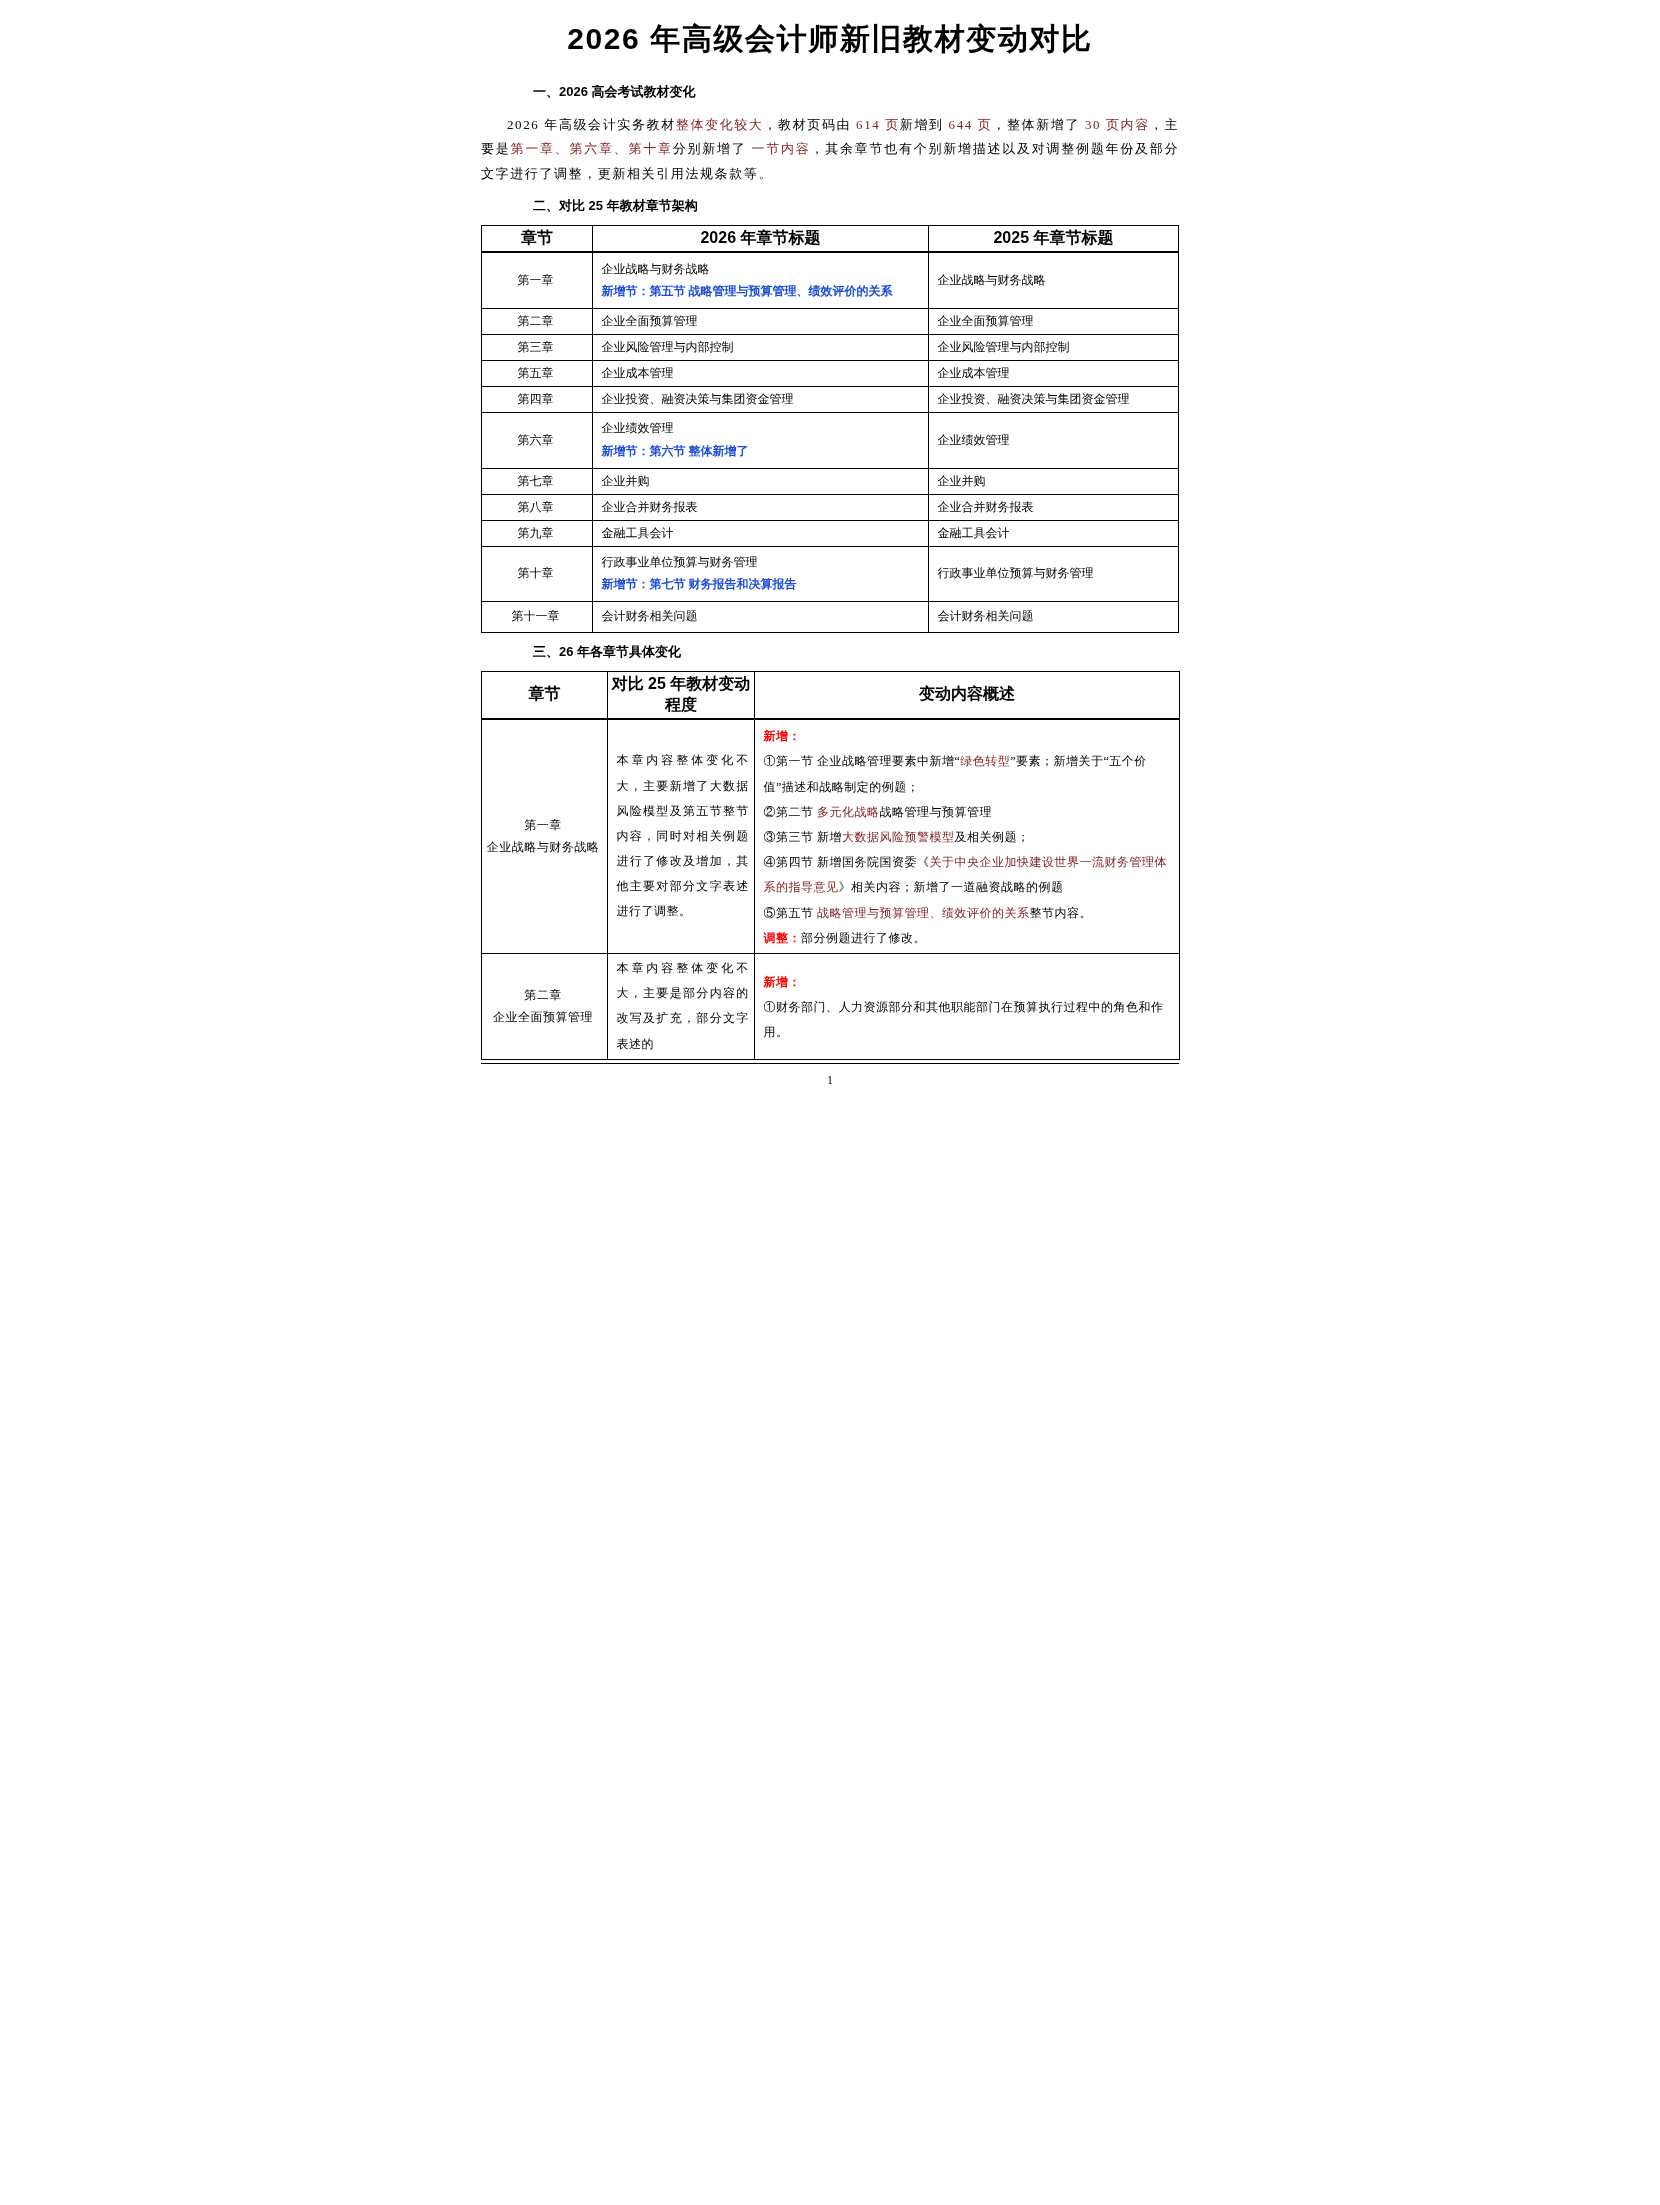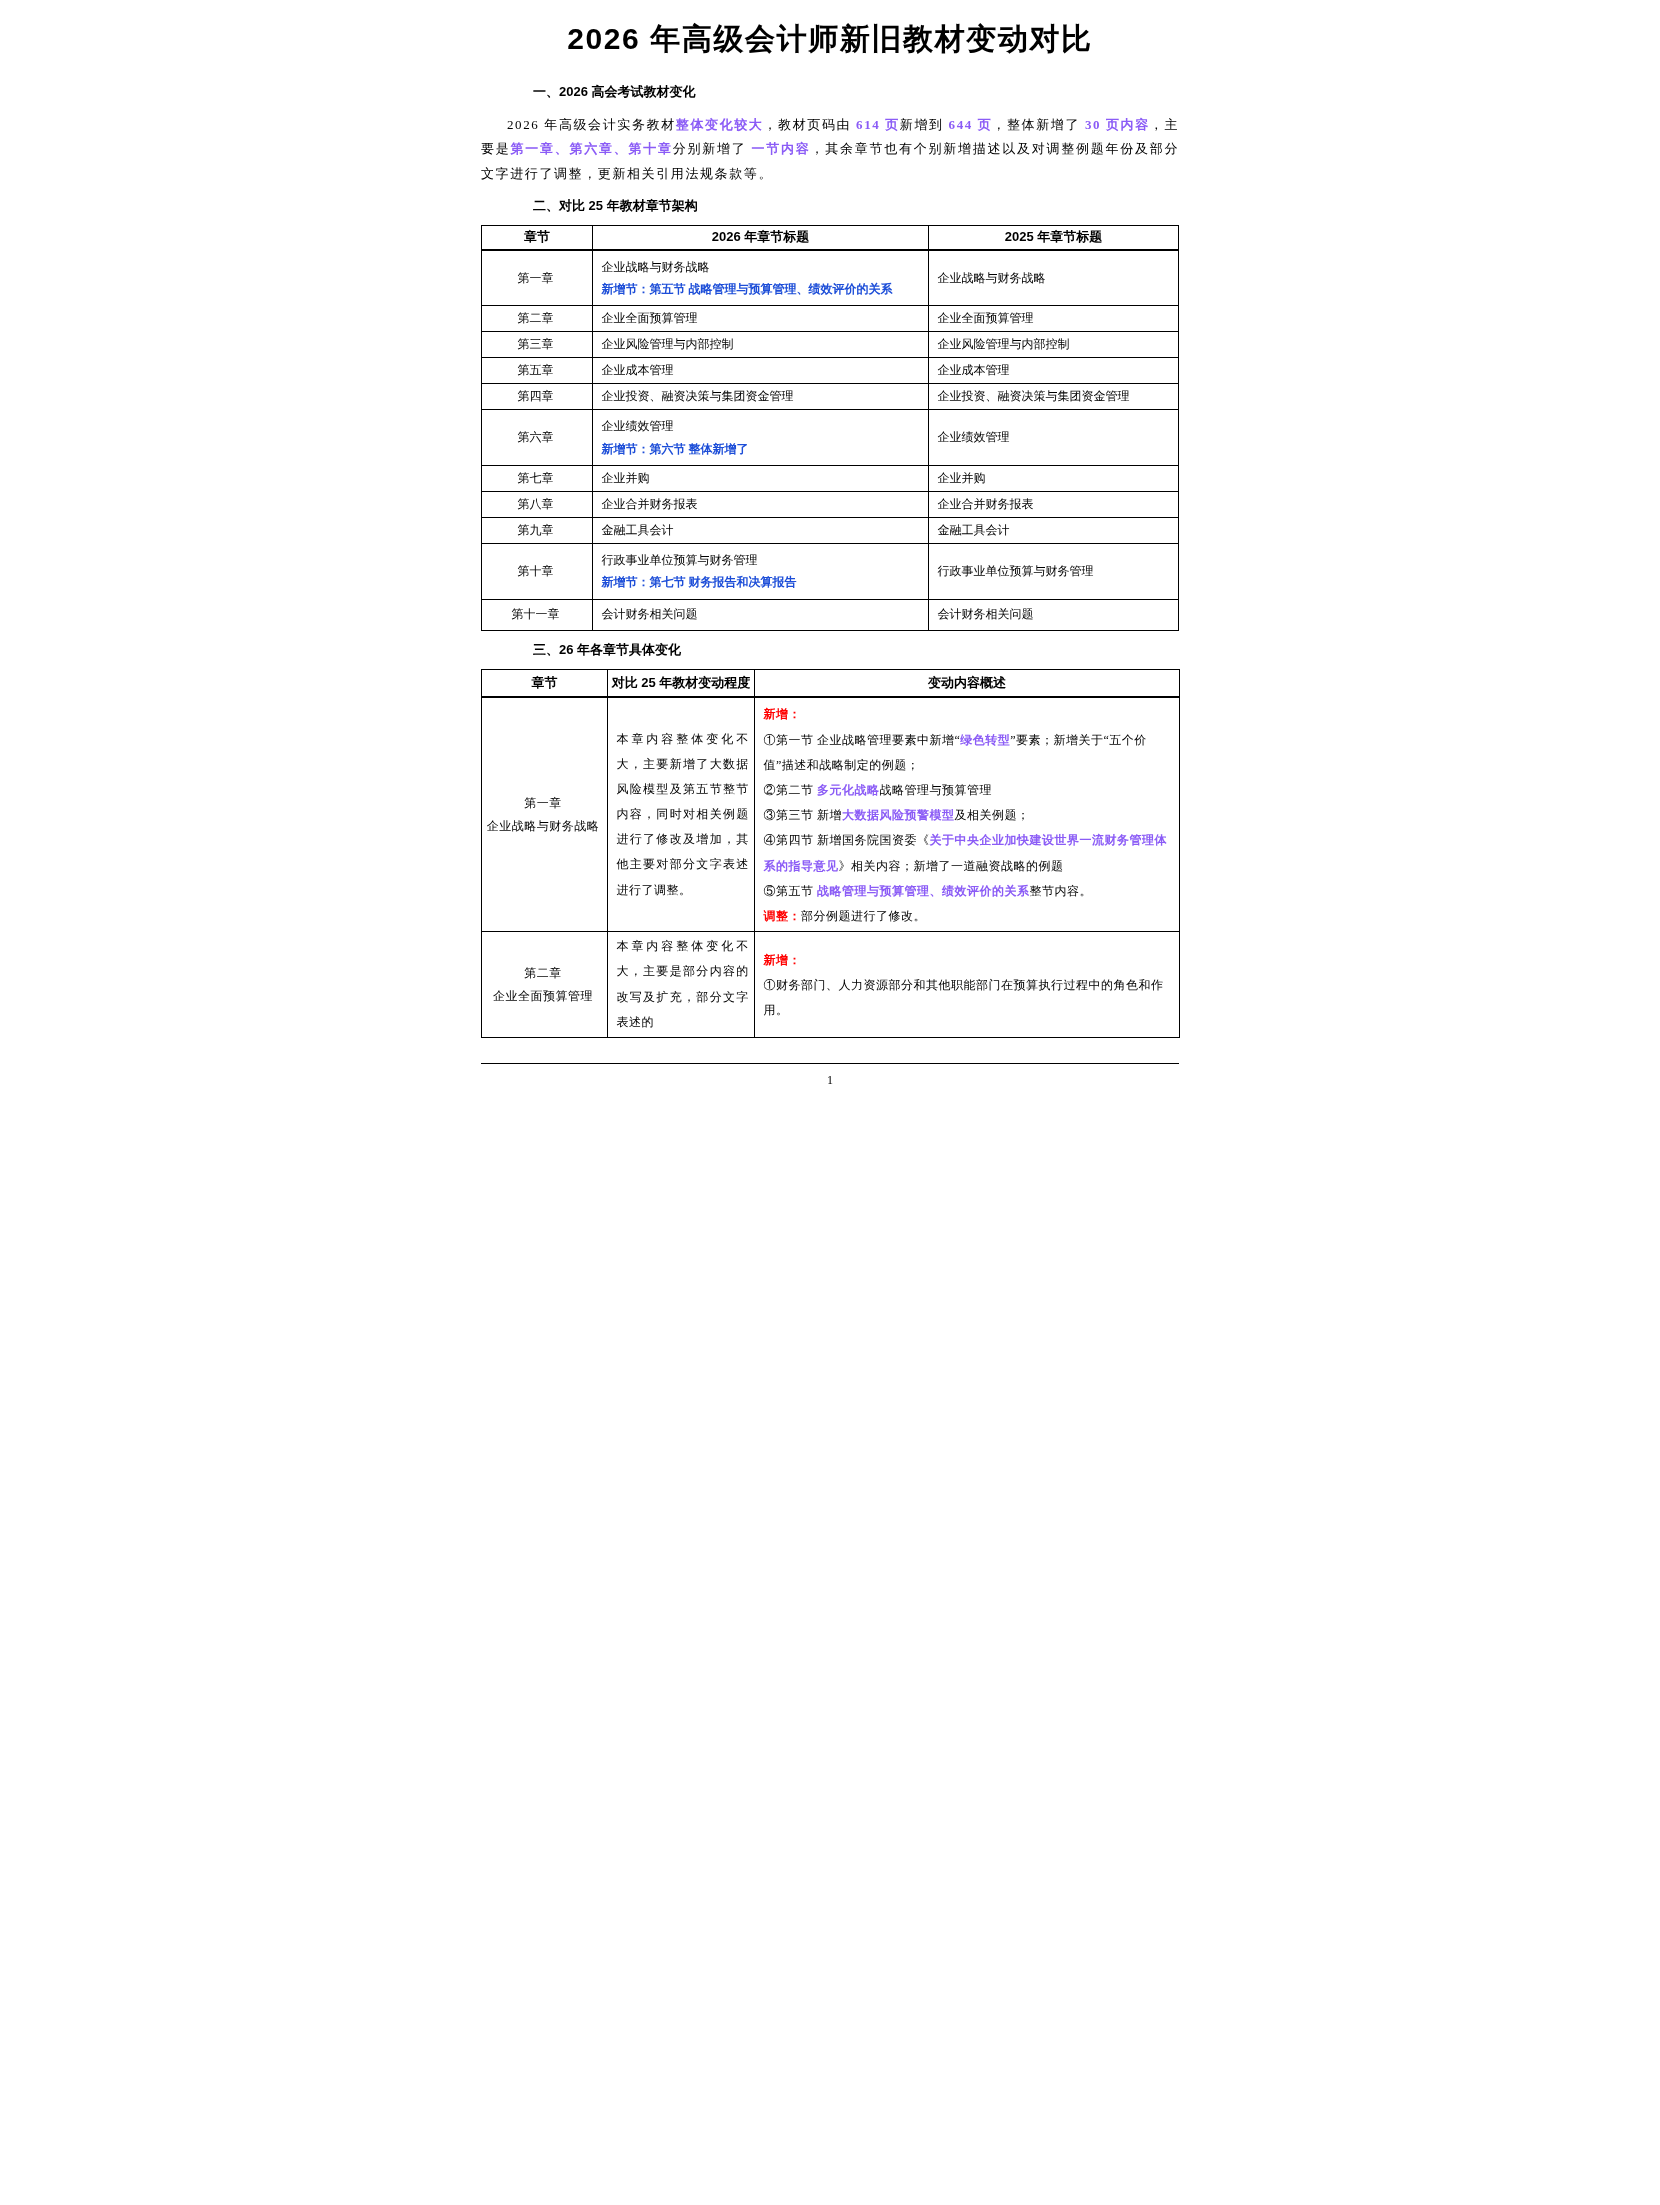--- a/index.html
+++ b/index.html
@@ -31,37 +31,37 @@
   }
   .sec-heading.tight { margin-top:11px; }
   .intro {
     margin:13.6px 0 0 0;
     font-size:13px;
     letter-spacing:1.6px;
     line-height:1.9;
     text-align:justify;
     text-indent:2em;
   }
-  .s-b { color:#8b5cf6; font-weight:bold; }
+  .s-b { color:#7f1d1d; font-weight:normal; }
   .s-r { color:#FF0000; font-weight:bold; }
   table { border-collapse:collapse; width:100%; table-layout:fixed; }
   .doc-table { margin-top:11.5px; border:1.6px solid #000; }
   .doc-table th, .doc-table td {
     border:1.6px solid #000;
     border-left-width:1px;
     border-right-width:1px;
     padding:2.1px 5.2px 2.1px 8.4px;
     font-size:12px;
     vertical-align:middle;
     overflow:hidden;
   }
   .doc-table th {
     font-family:"Liberation Sans", sans-serif;
     font-weight:bold;
-    font-size:13px;
+    font-size:16px;
     text-align:center;
     border-bottom-width:2.1px;
     padding:2.1px 2.1px;
   }
   .cell-center { text-align:center; padding-left:2.1px !important; }
   
   .t1-c1 { width:111px; }
   .t1-c2 { width:336px; }
   .t1-c3 { width:250px; }
   .rh-head  { height:24.6px; }

